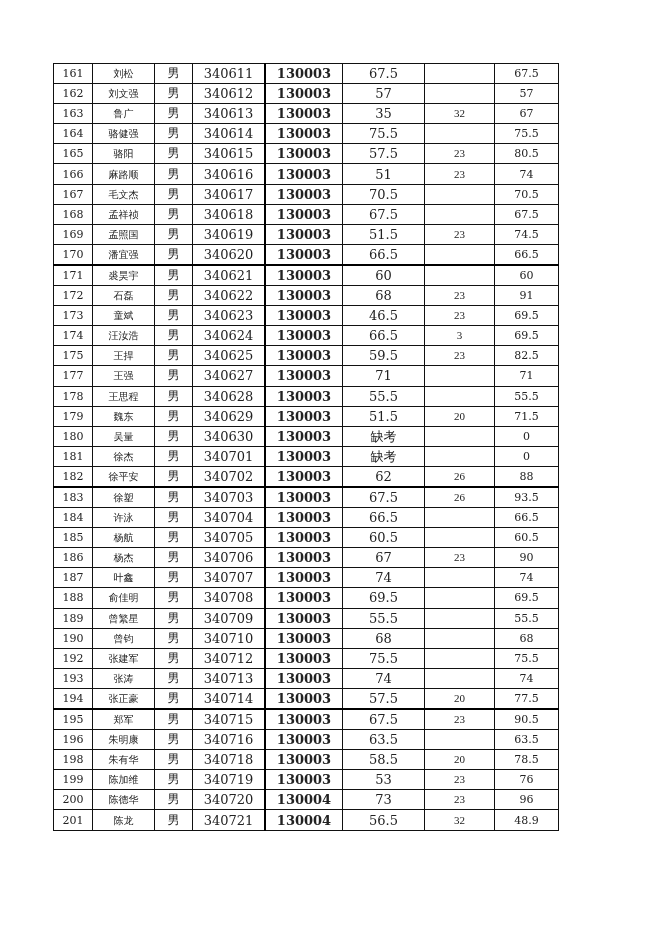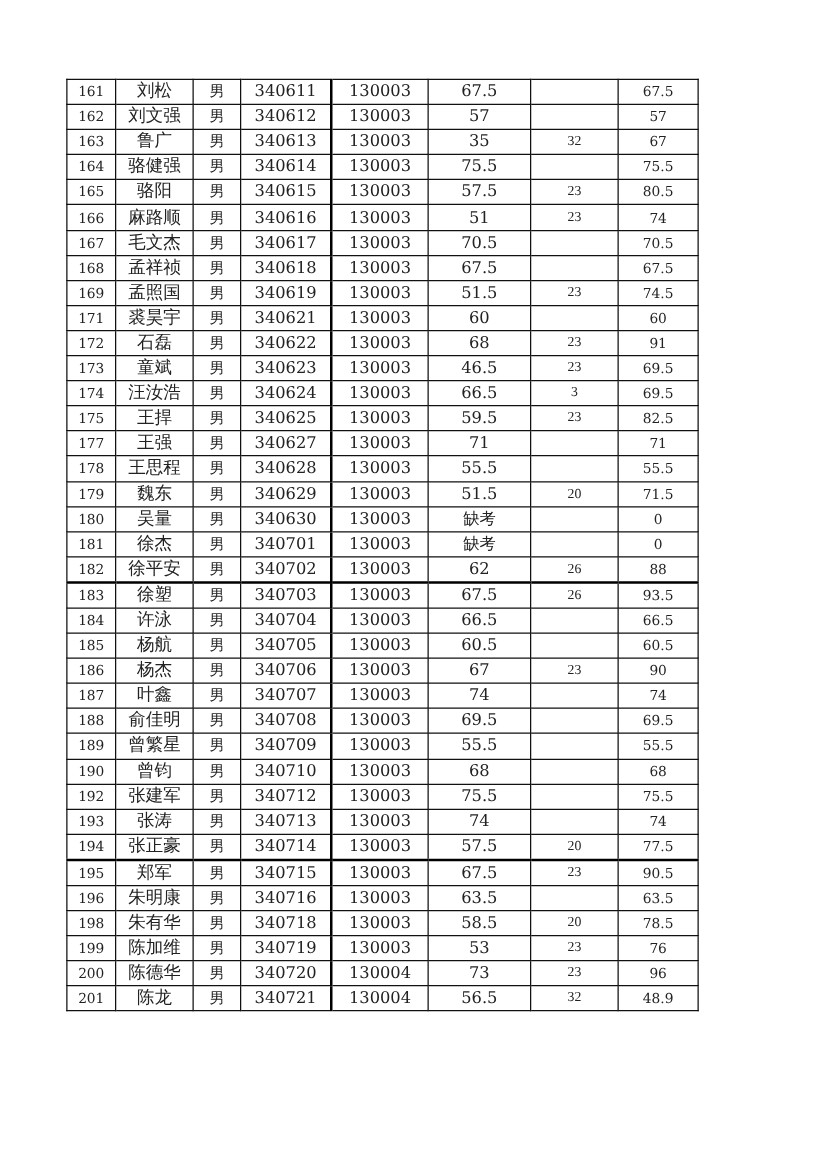--- a/index.html
+++ b/index.html
@@ -3,24 +3,24 @@
 <meta charset="utf-8">
 <style>
   html, body { margin: 0; padding: 0; background: #ffffff; }
   body { width: 662px; height: 936px; position: relative; overflow: hidden;
          font-family: "DejaVu Serif", "Liberation Serif", serif; color: #222; }
   table.sheet { position: absolute; left: 53px; top: 63px; border-collapse: collapse;
                 table-layout: fixed; padding-left: 48px; }
   table.sheet td { height: 19.1px; padding: 0; border: 1px solid #111; text-align: center;
                    vertical-align: middle; overflow: hidden; white-space: nowrap; line-height: 19px; }
   td.c-no { width: 38px; font-size: 11px; }
-  td.c-name { width: 61px; font-size: 14px; }
+  td.c-name { width: 61px; font-size: 10px; }
   td.c-sex { width: 37px; font-size: 12px; }
   td.c-id { width: 71px; font-size: 13px; border-right: 2px solid #000 !important; }
-  td.c-code { width: 76px; font-size: 13px; }
+  td.c-code { width: 76px; font-size: 13px; font-weight: bold; }
   td.c-score { width: 81px; font-size: 13px; }
   td.c-bonus { width: 69px; font-size: 11px; font-family: Liberation Serif, serif; }
   td.c-total { width: 63px; font-size: 11px; }
   tr.thick-bottom td { border-bottom: 2px solid #000; }
 </style>
 </head>
 <body>
 
 <table class="sheet">
   <tbody id="sheet-body">
@@ -107,20 +107,30 @@
       <tr>
         <td class="c-no">169</td>
         <td class="c-name">孟照国</td>
         <td class="c-sex">男</td>
         <td class="c-id">340619</td>
         <td class="c-code">130003</td>
         <td class="c-score">51.5</td>
         <td class="c-bonus">23</td>
         <td class="c-total">74.5</td>
       </tr>
+      <tr class="thick-bottom">
+        <td class="c-no">170</td>
+        <td class="c-name">潘宜强</td>
+        <td class="c-sex">男</td>
+        <td class="c-id">340620</td>
+        <td class="c-code">130003</td>
+        <td class="c-score">66.5</td>
+        <td class="c-bonus"></td>
+        <td class="c-total">66.5</td>
+      </tr>
       <tr>
         <td class="c-no">171</td>
         <td class="c-name">裘昊宇</td>
         <td class="c-sex">男</td>
         <td class="c-id">340621</td>
         <td class="c-code">130003</td>
         <td class="c-score">60</td>
         <td class="c-bonus"></td>
         <td class="c-total">60</td>
       </tr>

